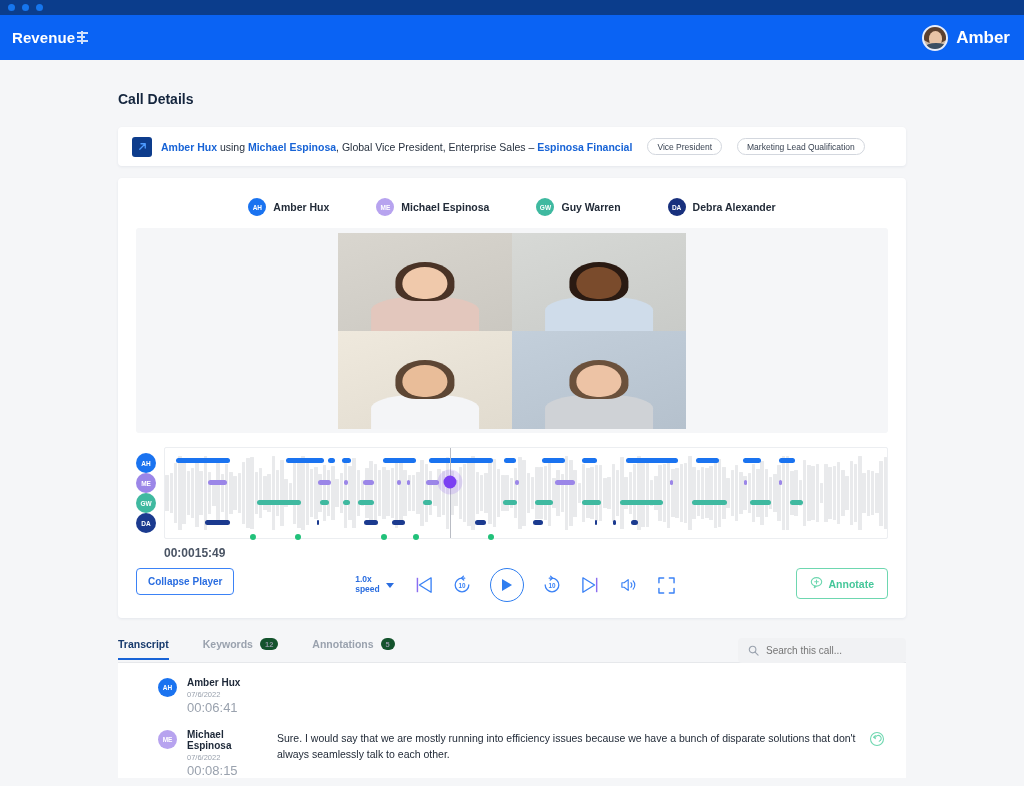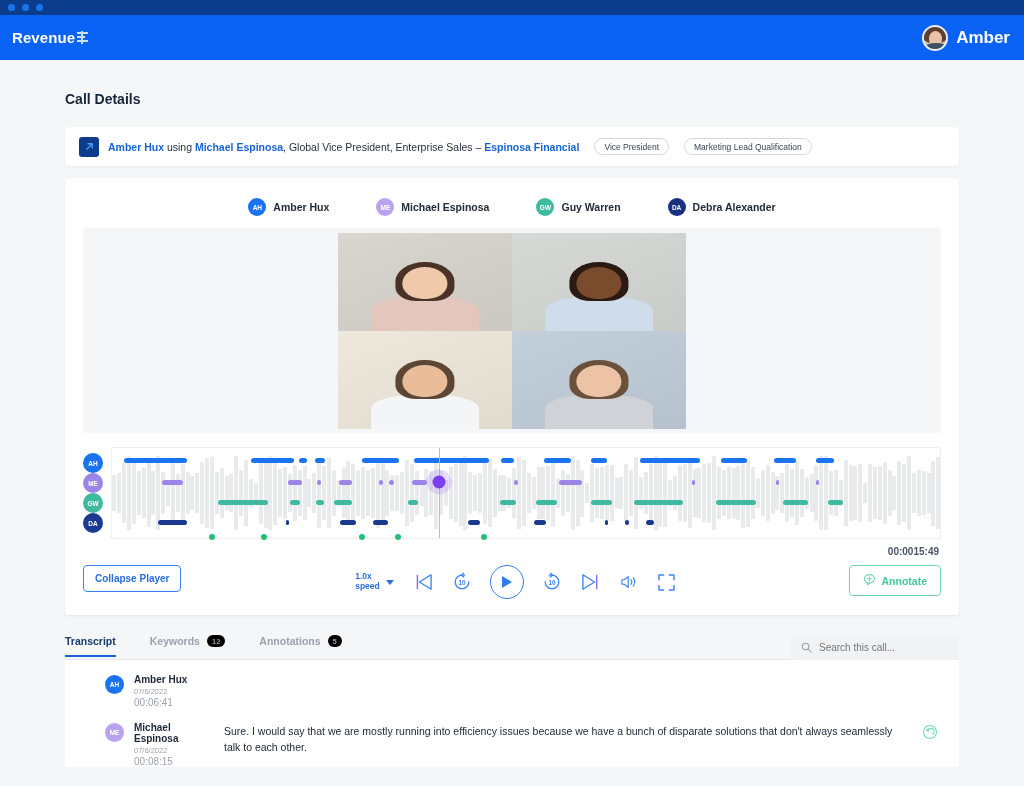--- a/index.html
+++ b/index.html
@@ -50,21 +50,21 @@
     position: absolute; left: 5px; top: 4px; width: 13px; height: 15px;
     border-radius: 50% 50% 45% 45%; background: #e8c3a6;
   }
   .user-avatar .body {
     position: absolute; left: 1px; bottom: -3px; width: 22px; height: 9px;
     border-radius: 50% 50% 0 0; background: #3c4f63;
   }
   .user-name { color: #fff; font-size: 17px; font-weight: 600; }
 
   
-  .page { padding: 0 65px; }
+  .page { padding: 0 118px; }
   .page-title {
     font-size: 14px; font-weight: 700; color: #14253d;
     margin-top: 31px; margin-bottom: 0;
   }
 
   
   .card {
     background: #fff; border-radius: 4px;
     box-shadow: 0 1px 3px rgba(20,40,80,.07);
   }
@@ -139,21 +139,21 @@
   .playdot {
     position: absolute; width: 13px; height: 13px; border-radius: 50%;
     background: #7b3ff2; box-shadow: 0 0 0 6px rgba(123,63,242,.16);
     transform: translate(-50%,-50%);
   }
   .marker {
     position: absolute; width: 6px; height: 6px; border-radius: 50%;
     background: #21c17a; transform: translateX(-50%);
   }
   .timerow {
-    display: flex; justify-content: flex-end; font-size: 10px;
+    display: flex; justify-content: flex-start; font-size: 12px;
     color: #4a5464; font-weight: 700; padding: 7px 2px 0 28px;
   }
 
   
   .controls {
     margin-top: 8px; display: flex; align-items: flex-start; justify-content: space-between;
   }
   .btn-outline {
     border: 1px solid #3b82f6; color: #2a6de0; background: #fff;
     font-size: 10px; font-weight: 600; border-radius: 4px;
@@ -180,21 +180,21 @@
     margin-top: 20px; display: flex; align-items: flex-start; justify-content: space-between;
   }
   .tabs { display: flex; align-items: flex-end; gap: 34px; }
   .tab {
     font-size: 10.5px; font-weight: 700; color: #9aa2ae; cursor: pointer;
     padding-bottom: 8px; display: flex; align-items: center; gap: 7px;
     border-bottom: 2px solid transparent;
   }
   .tab.active { color: #173a6d; border-bottom-color: #1763d6; }
   .badge {
-    background: #000000; color: #8d95a1; font-size: 7.5px; font-weight: 700;
+    background: #14532d; color: #8d95a1; font-size: 7.5px; font-weight: 700;
     border-radius: 8px; padding: 1.5px 5px;
   }
   .search {
     width: 168px; height: 25px; background: #f1f2f4; border-radius: 4px;
     display: flex; align-items: center; gap: 7px; padding: 0 10px;
   }
   .search input {
     border: none; background: transparent; outline: none;
     font-size: 10px; color: #6d7582; width: 100%;
     font-family: "Liberation Sans", sans-serif;
@@ -205,21 +205,21 @@
   .transcript { background: #fff; padding: 0 18px; }
   .tr-row { display: flex; align-items: flex-start; gap: 10px; padding: 14px 0 0 22px; }
   .tr-av {
     width: 19px; height: 19px; border-radius: 50%; flex: none;
     display: flex; align-items: center; justify-content: center;
     font-size: 6.5px; font-weight: 700; color: #fff; margin-top: 1px;
   }
   .tr-meta { width: 80px; flex: none; }
   .tr-name { font-size: 10px; font-weight: 700; color: #1d2husky; color: #1d2838; }
   .tr-date { font-size: 7.5px; color: #9aa2ae; margin-top: 2px; }
-  .tr-time { font-size: 10px; color: #9aa2ae; margin-top: 1px; }
+  .tr-time { font-size: 13px; color: #9aa2ae; margin-top: 1px; }
   .tr-text { font-size: 10.5px; color: #222b38; line-height: 1.55; flex: 1; padding-top: 1px; }
   .tr-action { flex: none; width: 22px; display: flex; justify-content: center; padding-top: 2px; }
 </style>
 </head>
 <body>
 
 <div class="app">
 
   <div class="titlebar">
     <span class="tb-dot"></span>

